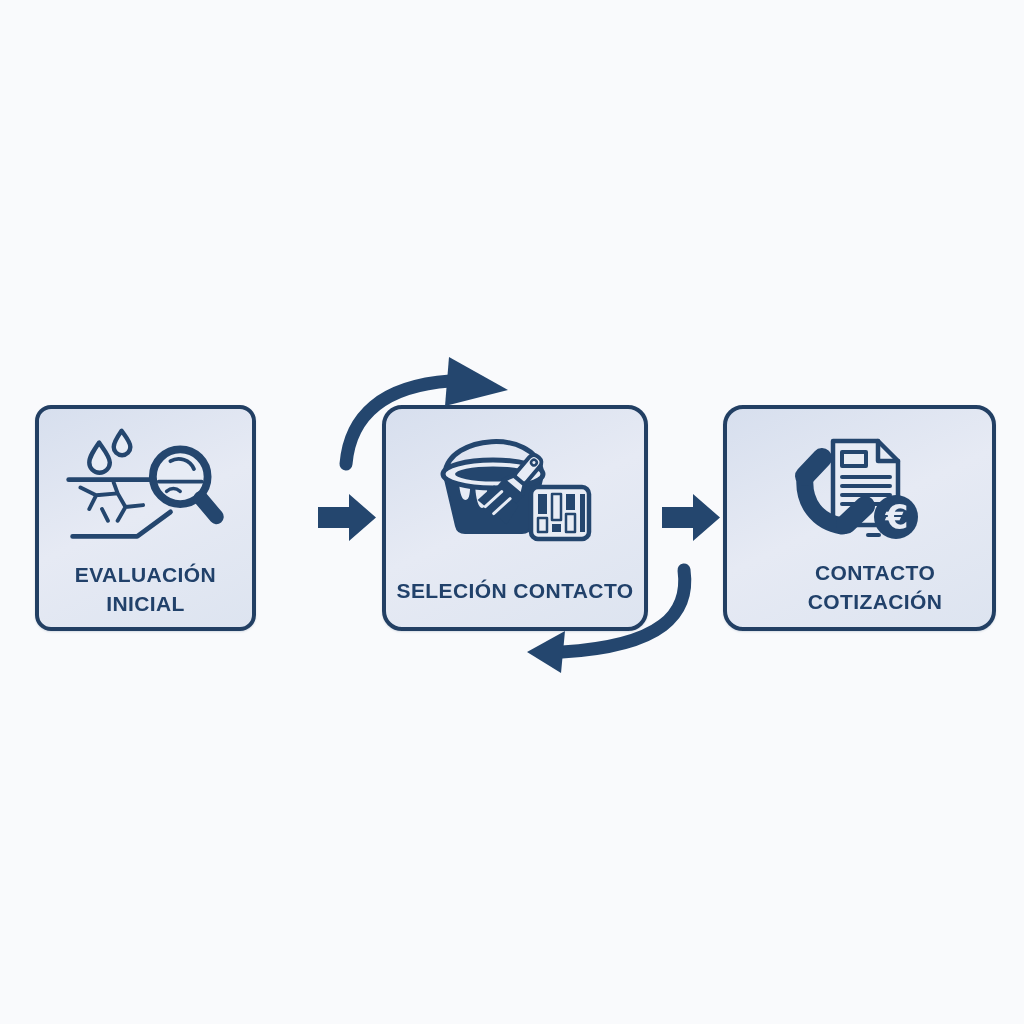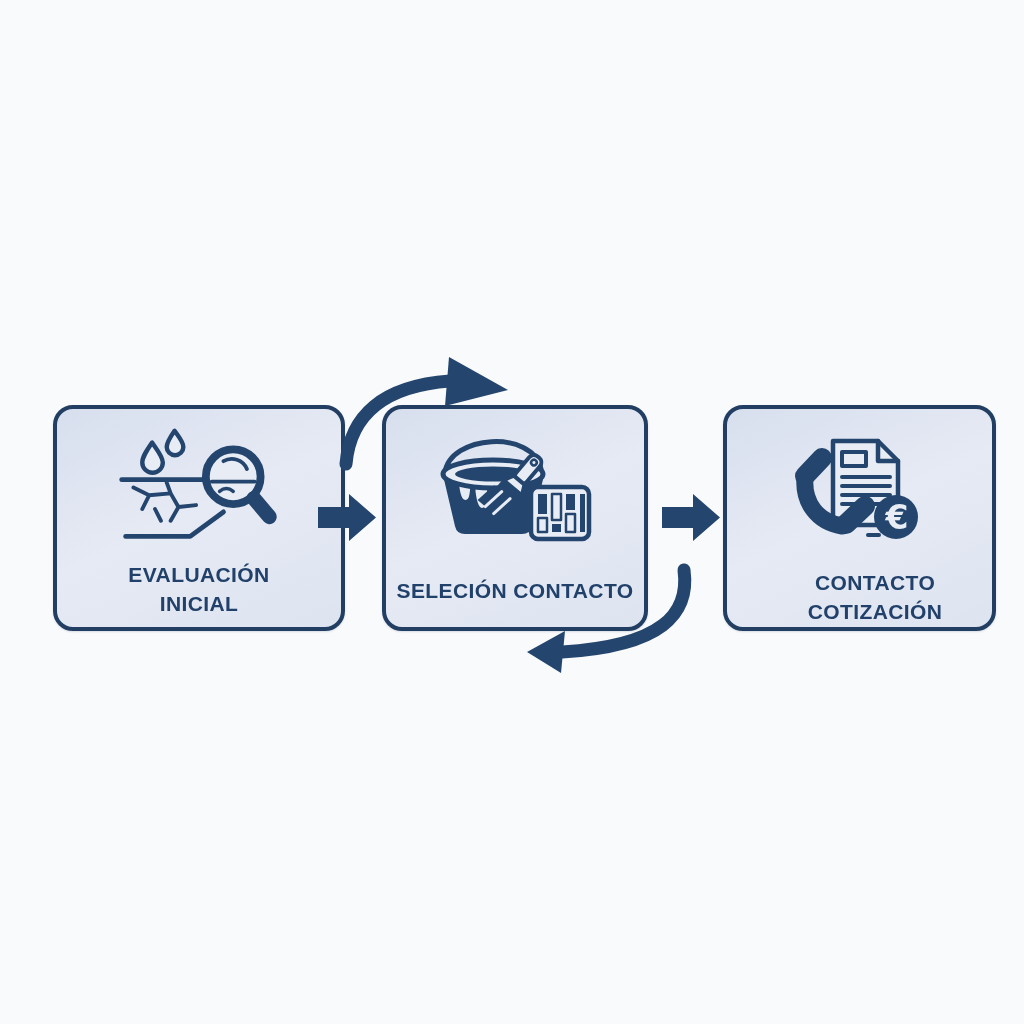--- a/index.html
+++ b/index.html
@@ -26,29 +26,29 @@
   .step-label{
     position:absolute;left:0;right:0;
     text-align:center;
     font-weight:700;
     font-size:21px;
     line-height:1.38;
     letter-spacing:0.4px;
     color:#21416a;
     white-space:pre-line;
   }
-  #box1{left:53px;width:292px;}
+  #box1{left:35px;width:221px;border-radius:16px;}
   #box2{left:382px;width:266px;}
   #box3{left:723px;width:273px;}
   #box1 .icon-wrap{top:12px;}
   #box2 .icon-wrap{top:18px;}
   #box3 .icon-wrap{top:26px;}
   #box1 .step-label{top:152px;}
   #box2 .step-label{top:168px;}
-  #box3 .step-label{top:160px;padding-left:31px;}
+  #box3 .step-label{top:150px;padding-left:31px;}
   .arrow-layer{
     position:absolute;inset:0;
     width:1024px;height:1024px;
     pointer-events:none;
   }
 </style>
 </head>
 <body>
 
 <div class="canvas">

